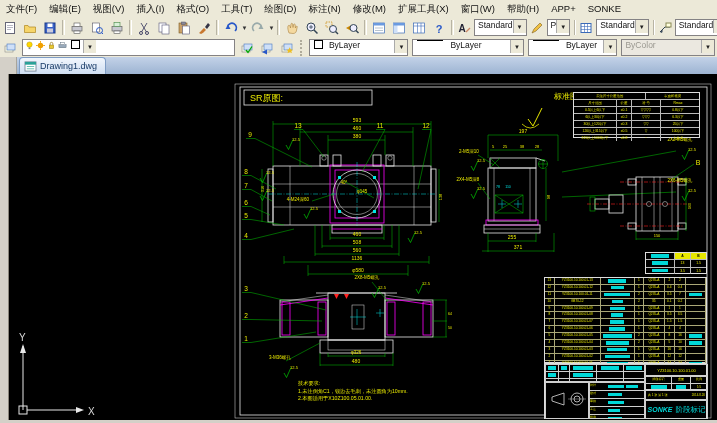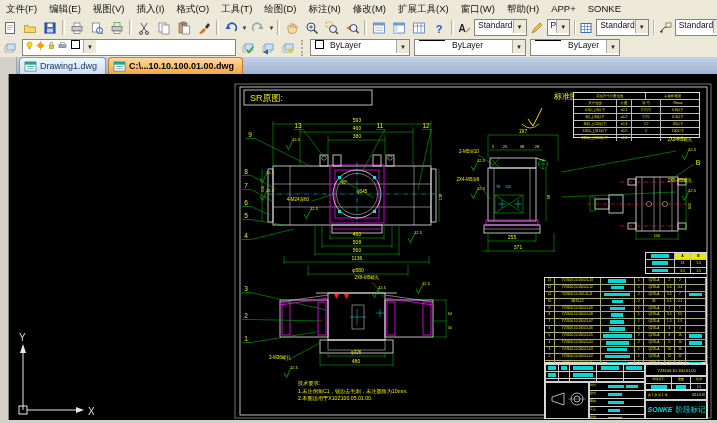--- a/index.html
+++ b/index.html
@@ -344,39 +344,35 @@
     <span class="combo" style="width:110px">
         <span class="lineswatch"></span>
         <span class="cval">ByLayer</span>
         <span class="cbtn">▼</span>
       </span>
     <span class="combo" style="width:88px">
         <span class="lineswatch"></span>
         <span class="cval">ByLayer</span>
         <span class="cbtn">▼</span>
       </span>
+    <span class="combo disabled" style="width:92px">
+        <span class="cval">ByColor</span>
+        <span class="cbtn">▼</span>
+      </span>
   </div>
 
   <div id="tabs">
       <div class="lead"></div>
       <div class="tab">
         <svg viewBox="0 0 14 12">
           <rect x="1" y="1" width="12" height="10" fill="#fff" stroke="#789"></rect>
           <rect x="1" y="1" width="12" height="3" fill="#2aa198"></rect>
           <path d="M3 6h8M3 8.5h8" stroke="#3a9" stroke-width=".8"></path>
         </svg>
         <span>Drawing1.dwg</span>
-      </div>
-      <div class="tab active">
-        <svg viewBox="0 0 14 12">
-          <rect x="1" y="1" width="12" height="10" fill="#fff" stroke="#789"></rect>
-          <rect x="1" y="1" width="12" height="3" fill="#2aa198"></rect>
-          <path d="M3 6h8M3 8.5h8" stroke="#3a9" stroke-width=".8"></path>
-        </svg>
-        <span>C:\...10.10.100.01.00.dwg</span>
       </div>
     </div>
 
   <div id="canvas">
     <div id="leftstrip"></div>
 
     <svg id="ucs" width="90" height="92" viewBox="0 0 90 92">
       <text x="9" y="11" fill="#d8d8d8" font-size="10">Y</text>
       <line x1="13" y1="16" x2="13" y2="80" stroke="#e8e8e8" stroke-width="1"></line>
       <polygon points="10,23 13,14 16,23" fill="#e8e8e8"></polygon>

